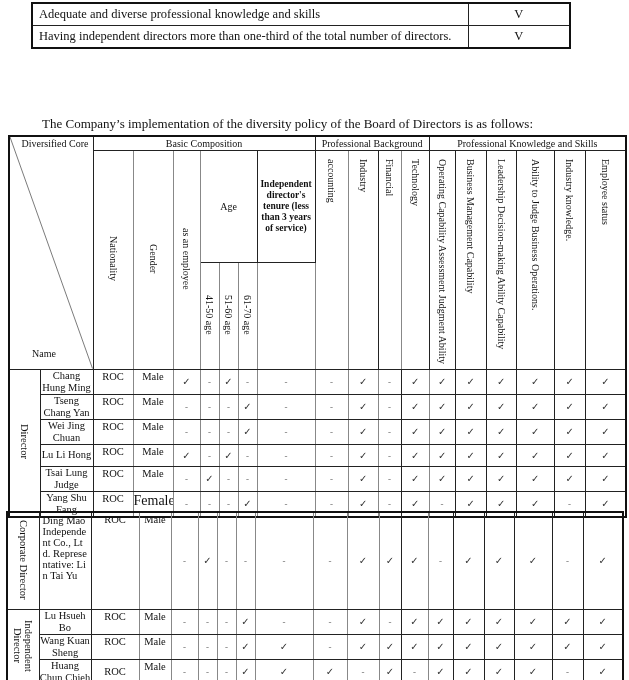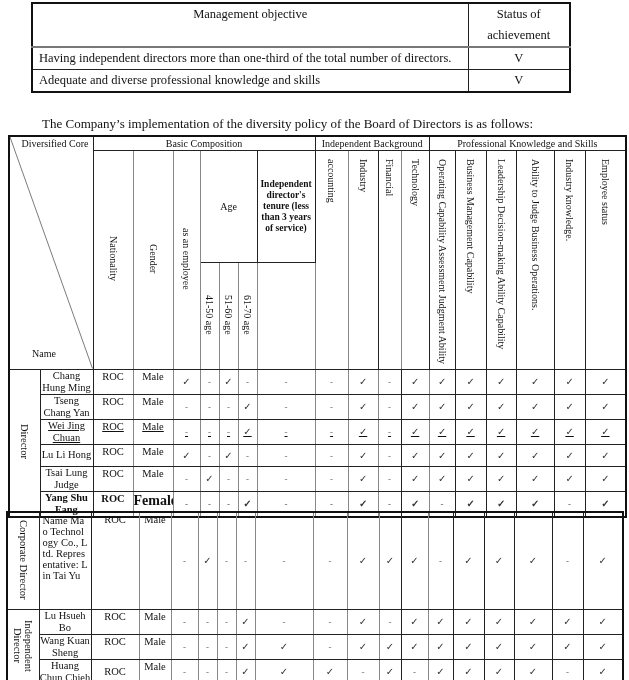--- a/index.html
+++ b/index.html
@@ -44,30 +44,26 @@
 </style>
 </head>
 <body>
 
 <table id="obj" class="abs">
   <colgroup>
       <col style="width:436px">
       <col style="width:102px">
     </colgroup>
   <tbody>
-      <tr class="hd">
-    <td>Management objective</td>
-    <td>Status of achievement</td>
+  <tr>
+    <td>Adequate and diverse professional knowledge and skills</td>
+    <td class="st">V</td>
   </tr>
   <tr>
     <td>Having independent directors more than one-third of the total number of directors.</td>
-    <td class="st">V</td>
-  </tr>
-  <tr>
-    <td>Adequate and diverse professional knowledge and skills</td>
     <td class="st">V</td>
   </tr>
 </tbody>
   </table>
 
 <div id="intro" class="abs">The Company’s implementation of the diversity policy of the Board of Directors is as follows:</div>
 
 <table id="t1" class="div">
   <colgroup>
     <col style="width:31px">
@@ -93,21 +89,21 @@
   <tbody>
       <tr style="height:14px">
     <td colspan="2" rowspan="3" class="corner">
       <svg preserveAspectRatio="none" viewBox="0 0 100 100">
         <line x1="0" y1="0" x2="100" y2="100" stroke="#222" stroke-width="0.6" vector-effect="non-scaling-stroke"></line>
       </svg>
       <span class="dc">Diversified Core</span>
       <span class="nm">Name</span>
     </td>
     <td colspan="7">Basic Composition</td>
-    <td colspan="4">Independent Background</td>
+    <td colspan="4">Professional Background</td>
     <td colspan="6">Professional Knowledge and Skills</td>
   </tr>
   <tr style="height:112px">
     <td rowspan="2" class="g"><span class="vt">Nationality</span></td>
     <td rowspan="2" class="g"><span class="vt">Gender</span></td>
     <td rowspan="2" class="g"><span class="vt">as an employee</span></td>
     <td colspan="3">Age</td>
     <td style="font-size:9.5px;line-height:11px;padding:0 2px;font-weight:bold;">Independent director's tenure (less than 3 years of service)</td>
     <td rowspan="2" class="vtop g"><span class="vt">accounting</span></td>
     <td rowspan="2" class="vtop"><span class="vt">Industry</span></td>
@@ -162,21 +158,21 @@
         <td class="g"><span class="mk">✓</span></td>
         <td><span class="dash">-</span></td>
         <td class="g"><span class="mk">✓</span></td>
         <td><span class="mk">✓</span></td>
         <td><span class="mk">✓</span></td>
         <td><span class="mk">✓</span></td>
         <td><span class="mk">✓</span></td>
         <td><span class="mk">✓</span></td>
         <td><span class="mk">✓</span></td>
       </tr>
-      <tr style="height: 22px; text-decoration: underline;">
+      <tr style="height: 22px;">
         <td class="name">Wei Jing Chuan</td>
         <td class="top g" style="font-size: 10.5px;">ROC</td>
         <td class="top g" style="font-size: 10.5px;">Male</td>
         <td class="g"><span class="dash">-</span></td>
         <td class="g"><span class="dash">-</span></td>
         <td class="g"><span class="dash">-</span></td>
         <td class="g"><span class="mk">✓</span></td>
         <td class="g"><span class="dash">-</span></td>
         <td class="g"><span class="dash">-</span></td>
         <td class="g"><span class="mk">✓</span></td>
@@ -222,21 +218,21 @@
         <td class="g"><span class="mk">✓</span></td>
         <td><span class="dash">-</span></td>
         <td class="g"><span class="mk">✓</span></td>
         <td><span class="mk">✓</span></td>
         <td><span class="mk">✓</span></td>
         <td><span class="mk">✓</span></td>
         <td><span class="mk">✓</span></td>
         <td><span class="mk">✓</span></td>
         <td><span class="mk">✓</span></td>
       </tr>
-      <tr style="height: 23px; font-weight: bold;">
+      <tr style="height: 23px;">
         <td class="name">Yang Shu Fang</td>
         <td class="top g" style="font-size: 10.5px;">ROC</td>
         <td class="top g" style="font-size: 14px;">Female</td>
         <td class="g"><span class="dash">-</span></td>
         <td class="g"><span class="dash">-</span></td>
         <td class="g"><span class="dash">-</span></td>
         <td class="g"><span class="mk">✓</span></td>
         <td class="g"><span class="dash">-</span></td>
         <td class="g"><span class="dash">-</span></td>
         <td class="g"><span class="mk">✓</span></td>
@@ -270,21 +266,21 @@
       <col style="width:25px">
       <col style="width:31px">
       <col style="width:30px">
     <col style="width:38px">
       <col style="width:31px">
       <col style="width:40px">
   </colgroup>
   <tbody id="t2body">
       <tr style="height: 97px;">
         <td rowspan="1"><span class="vt grp">Corporate Director</span></td>
-        <td class="corp-name">Name Mao Technology Co., Ltd. Representative: Lin Tai Yu</td>
+        <td class="corp-name">Ding Mao Independent Co., Ltd. Representative: Lin Tai Yu</td>
         <td class="top g" style="font-size: 10.5px;">ROC</td>
         <td class="top g" style="font-size: 10.5px;">Male</td>
         <td class="g"><span class="dash">-</span></td>
         <td class="g"><span class="mk">✓</span></td>
         <td class="g"><span class="dash">-</span></td>
         <td class="g"><span class="dash">-</span></td>
         <td class="g"><span class="dash">-</span></td>
         <td class="g"><span class="dash">-</span></td>
         <td class="g"><span class="mk">✓</span></td>
         <td><span class="mk">✓</span></td>

